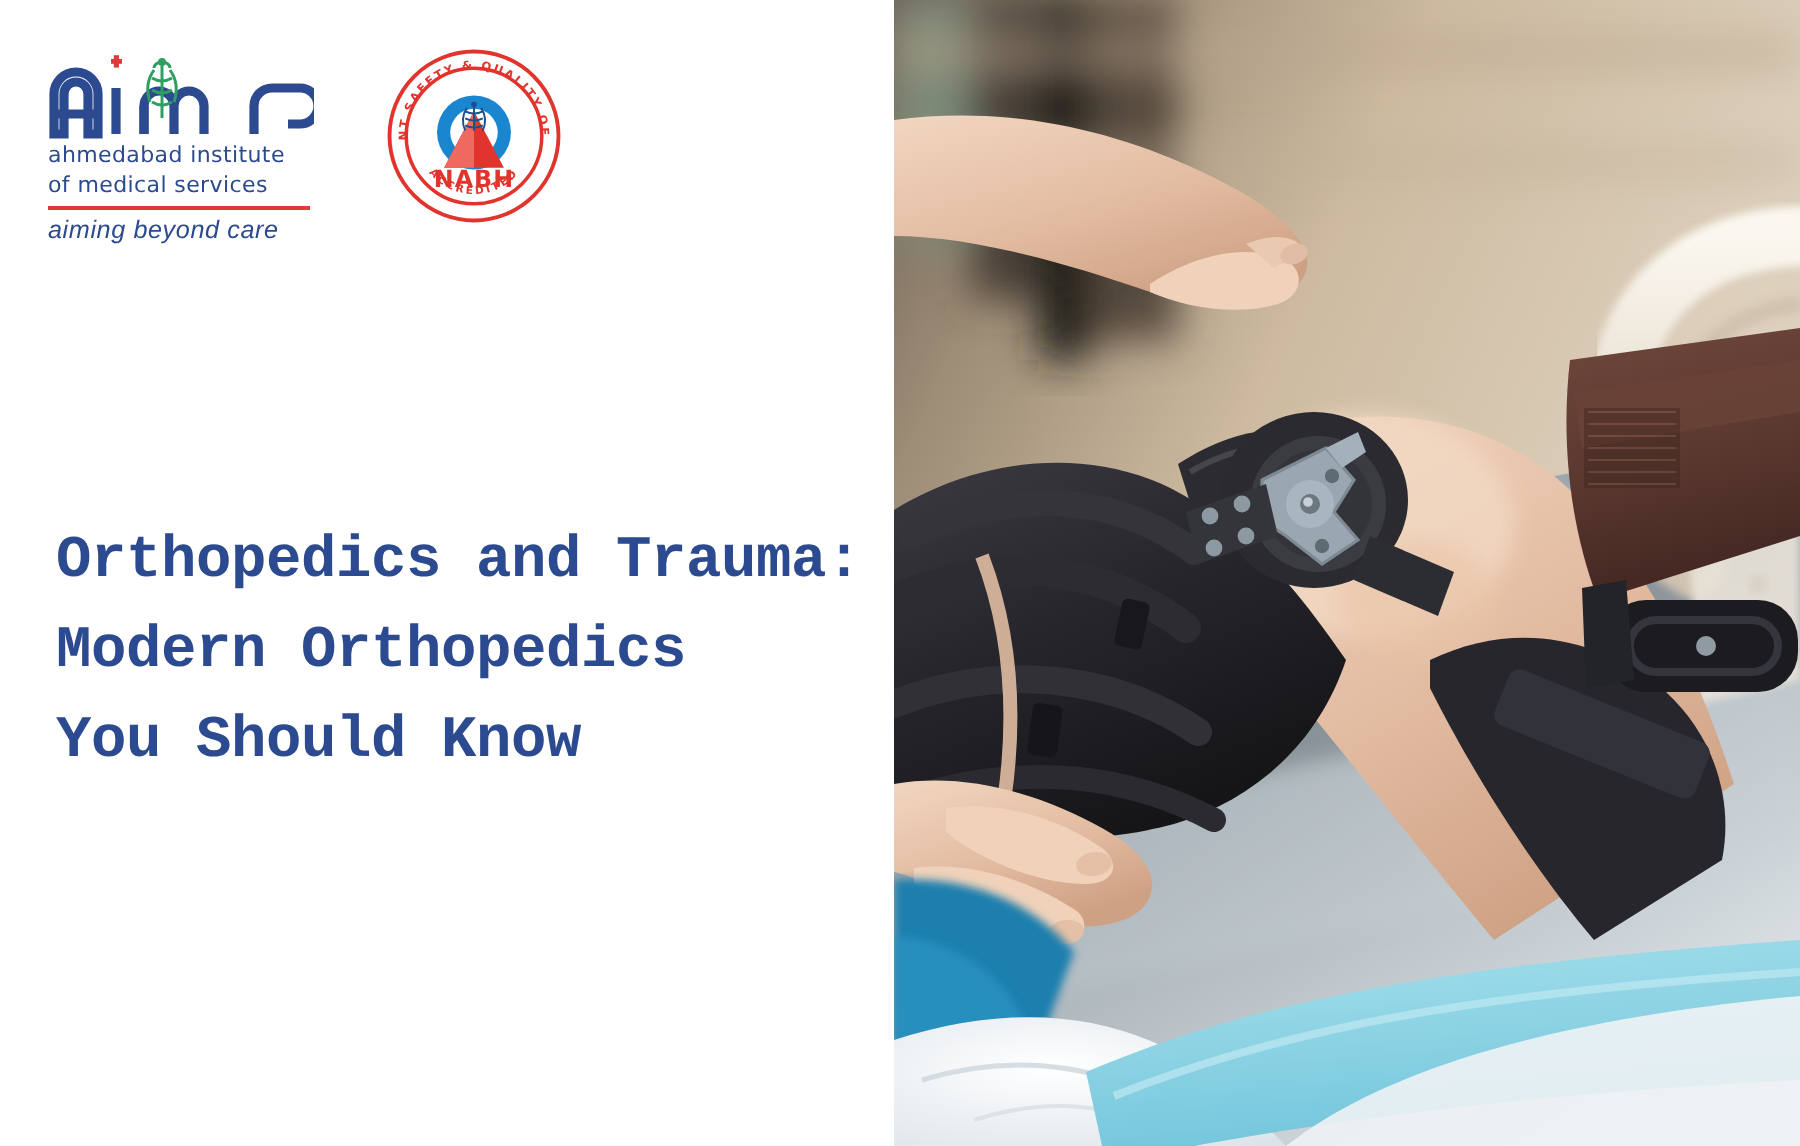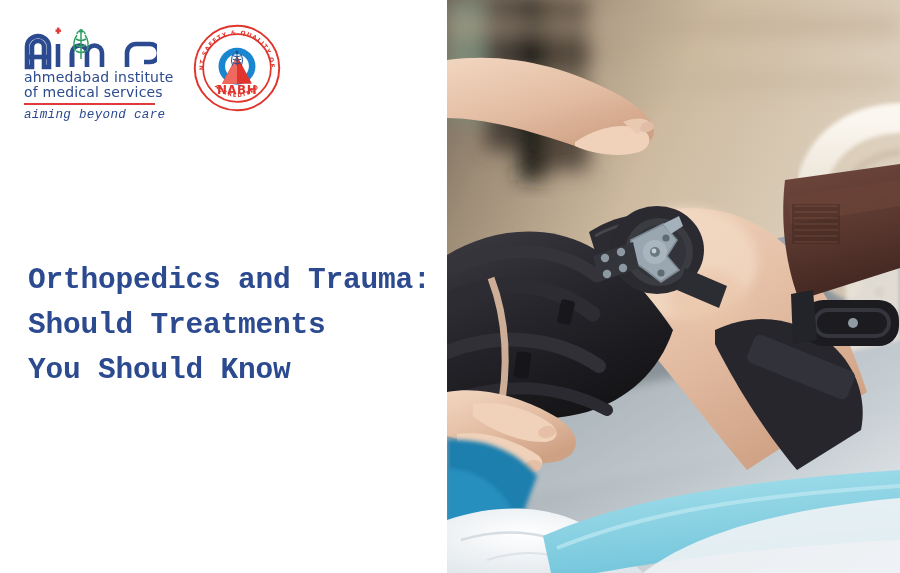--- a/index.html
+++ b/index.html
@@ -39,41 +39,40 @@
 
   .aims-wordmark {
     position:relative;
     height:48px;
     display:block;
   }
   .aims-wordmark svg { display:block; }
 
   .aims-sub {
     font-family:"DejaVu Sans", sans-serif;
-    font-size:14px;
+    font-size:11px;
     line-height:13.6px;
     color:#2c4a8f;
     letter-spacing:0.2px;
-    text-align:center;
+    text-align:left;
     margin-top:1px;
     white-space:nowrap;
   }
   .aims-rule {
     width:131px; height:1.6px;
     background:#e03a3a;
     margin:4px 0 3px 0;
   }
   .aims-tagline {
-    font-family:Liberation Mono, monospace;
+    font-family:Liberation Sans, sans-serif;
     font-style:italic;
     font-size:12.6px;
     color:#2c4a8f;
     letter-spacing:0.3px;
     white-space:nowrap;
-    text-align:right;
   }
 
   
   .nabh-seal { width:88px; height:88px; margin-top:2px; }
   .nabh-seal svg { display:block; }
 
   
   .headline {
     position:absolute;
     left:28px;
@@ -172,21 +171,21 @@
           <circle cx="50" cy="32" r="1.6" fill="#1b4f8f"></circle>
 
           <text x="50" y="79" text-anchor="middle" font-family="DejaVu Sans, sans-serif" font-size="13.5" font-weight="bold" fill="#e0342c" letter-spacing="0.6">NABH</text>
         </svg>
       </div>
 
     </div>
 
     <h1 class="headline">
       <span class="hl-line">Orthopedics and Trauma:</span>
-      <span class="hl-line">Should Treatments</span>
+      <span class="hl-line">Modern Orthopedics</span>
       <span class="hl-line">You Should Know</span>
     </h1>
 
   </div>
 
   <div class="photo">
     <svg viewBox="0 0 453 573" width="453" height="573" preserveAspectRatio="none" aria-hidden="true">
       <defs>
         <linearGradient id="wallG" x1="0" y1="0" x2="1" y2="0.3">
           <stop offset="0%" stop-color="#6d6257"></stop>

